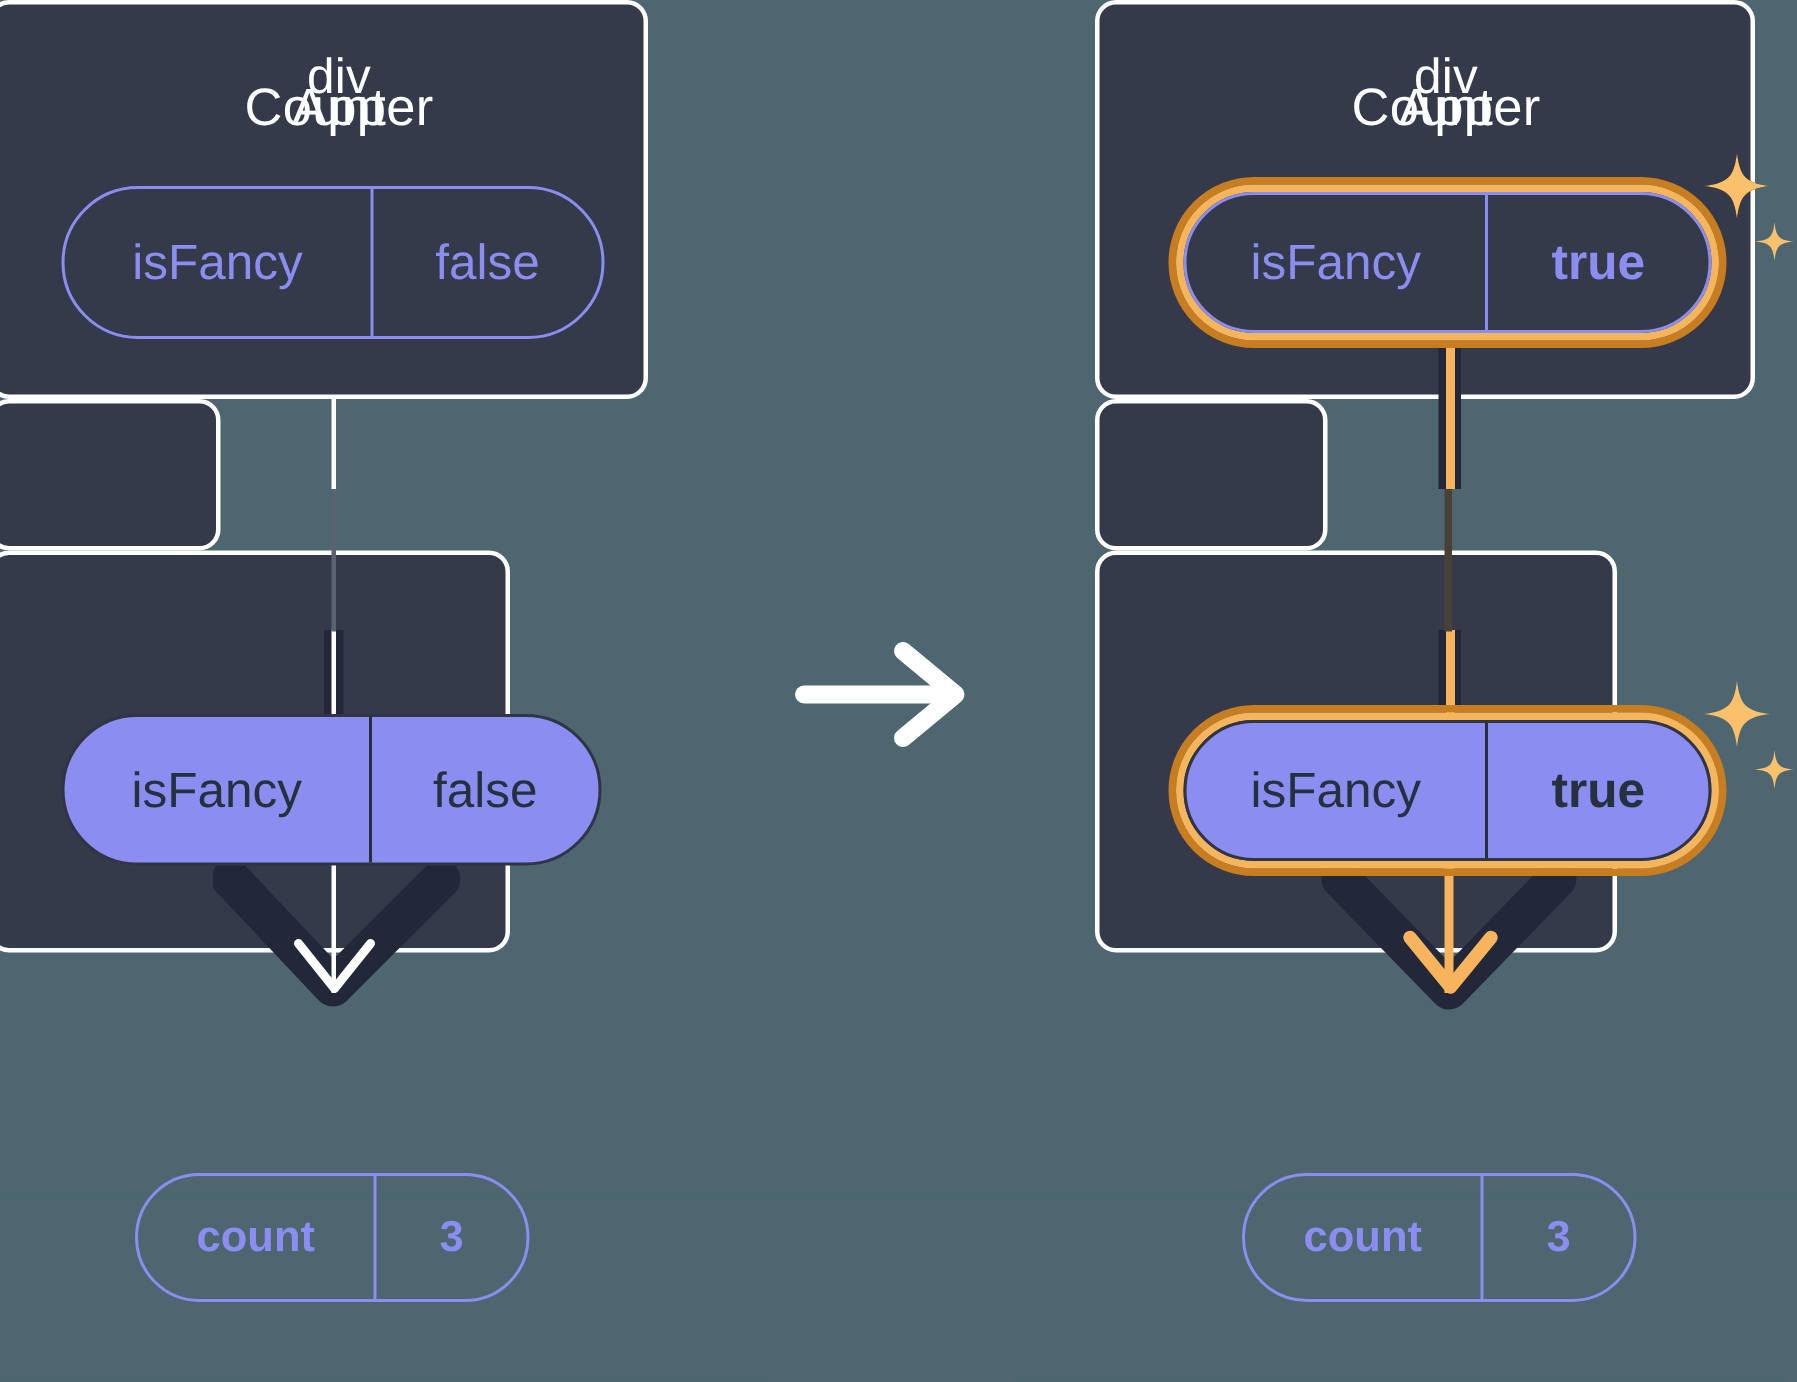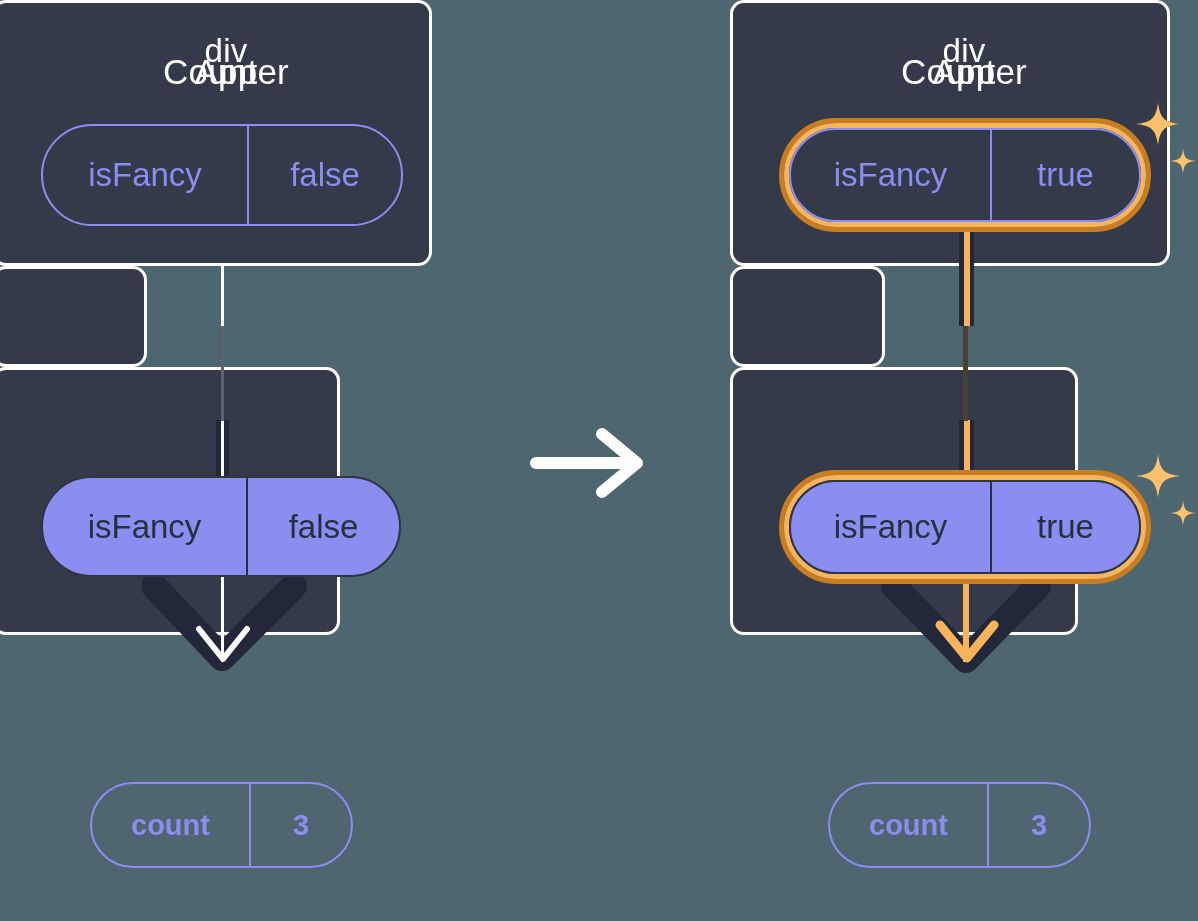--- a/index.html
+++ b/index.html
@@ -111,21 +111,21 @@
     inset: 0px;
     border-radius: 999px;
     border: 5px solid #f5b55c;
     box-sizing: border-box;
   }
 
   
   .t-app-pill { font-size: 33px; }
   .t-mid-pill { font-size: 33px; }
   .t-counter-pill { font-size: 29px; font-weight: bold; }
-  .bold { font-weight: normal; }
+  .bold { font-weight: bold; }
 
   
   .wire {
     position: absolute;
     z-index: 2;
   }
   .wire-white { background: #ffffff; }
   .wire-dark  { background: #22283a; }
   .wire-orange{ background: #f8b45c; }
 

